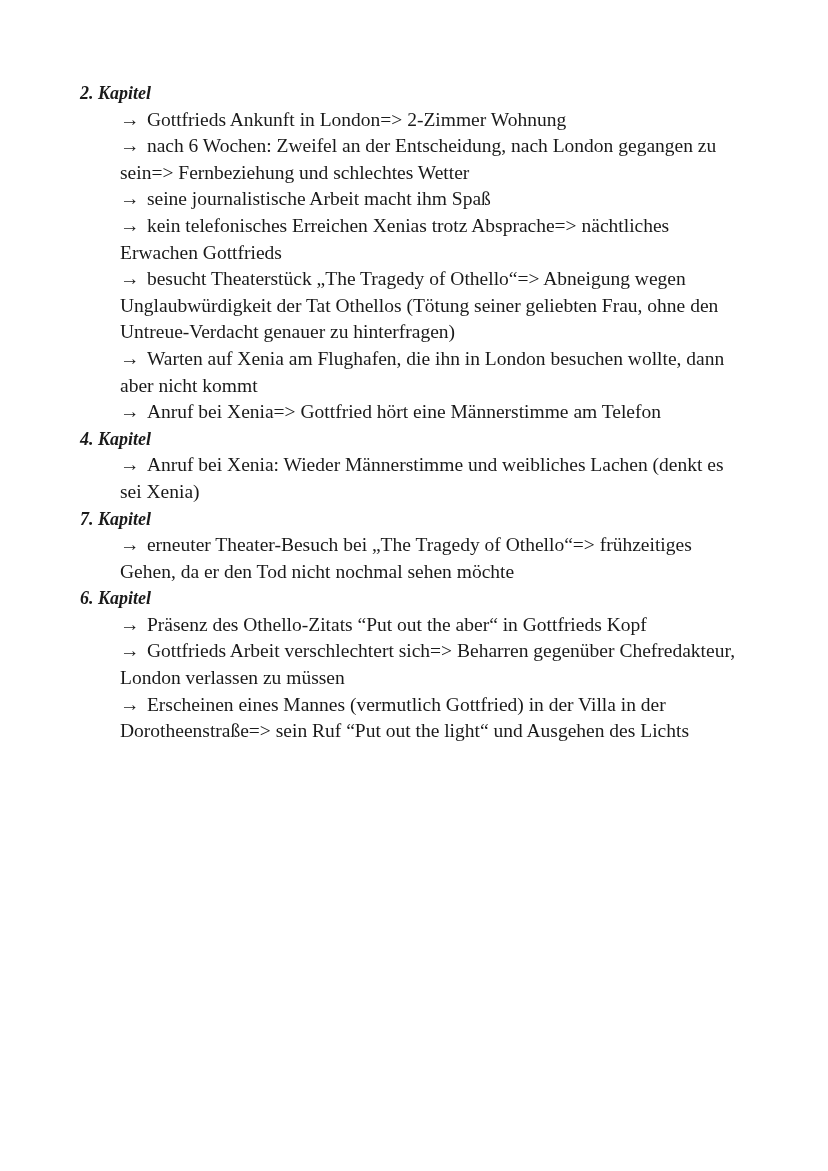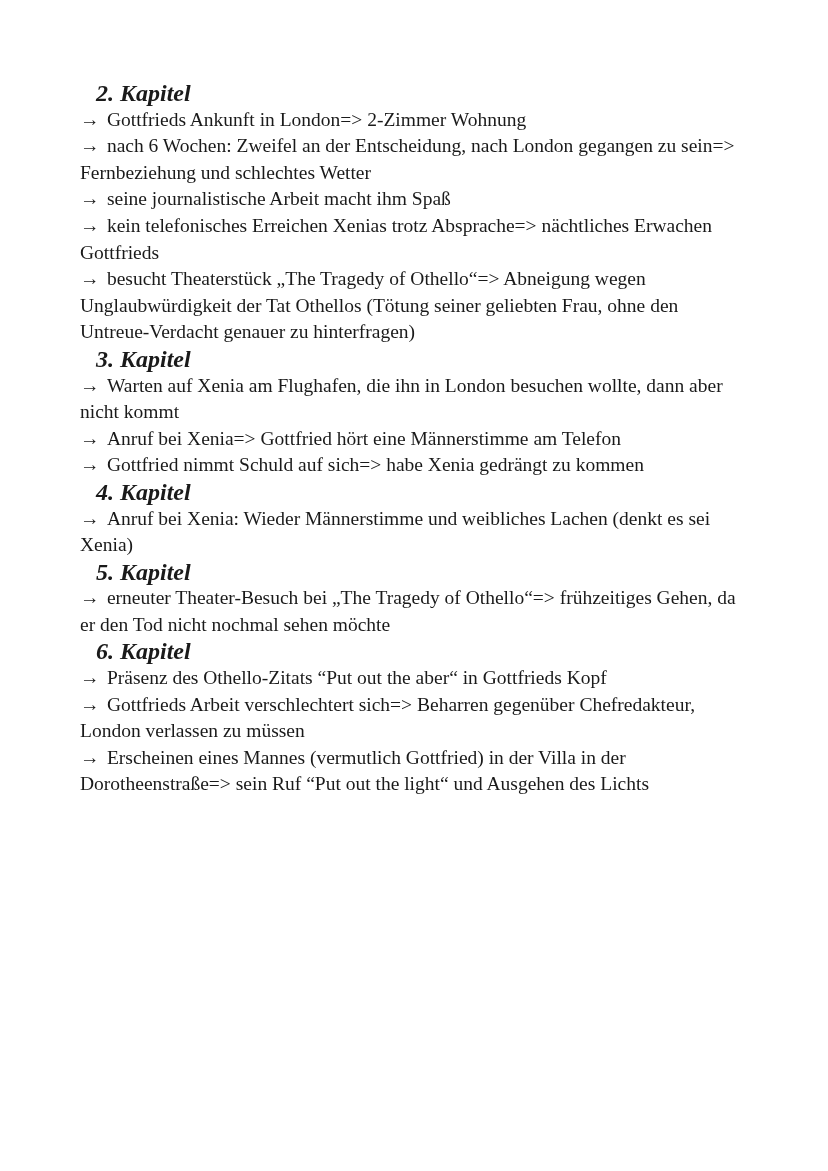--- a/index.html
+++ b/index.html
@@ -16,28 +16,28 @@
     height: 1171px;
     padding: 80px 80px 0 80px;
     background: #ffffff;
   }
   .content {
     max-width: 668px;
     font-size: 19.5px;
     line-height: 26.6px;
   }
   .heading {
-    font-size: 24px;
+    font-size: 18px;
     font-weight: bold;
     font-style: italic;
     line-height: 26.6px;
-    margin-left: 16px;
   }
   .item {
     line-height: 26.6px;
+    margin-left: 40px;
   }
   .marker {
     margin-right: 0.38em;
   }
   .item.conclusion {
     text-indent: 17px;
   }
   .item.conclusion .marker {
     margin-right: 0.05em;
   }
@@ -51,33 +51,31 @@
     <section>
       <h3 class="heading">2. Kapitel</h3>
       <p class="item"><span class="marker">→</span><span>Gottfrieds Ankunft in London=&gt; 2-Zimmer Wohnung</span></p>
       <p class="item"><span class="marker">→</span><span>nach 6 Wochen: Zweifel an der Entscheidung, nach London gegangen zu sein=&gt; Fernbeziehung und schlechtes Wetter</span></p>
       <p class="item"><span class="marker">→</span><span>seine journalistische Arbeit macht ihm Spaß</span></p>
       <p class="item"><span class="marker">→</span><span>kein telefonisches Erreichen Xenias trotz Absprache=&gt; nächtliches Erwachen Gottfrieds</span></p>
       <p class="item"><span class="marker">→</span><span>besucht Theaterstück „The Tragedy of Othello“=&gt; Abneigung wegen Unglaubwürdigkeit der Tat Othellos (Tötung seiner geliebten Frau, ohne den Untreue-Verdacht genauer zu hinterfragen)</span></p>
     </section>
 
     <section>
-      <h3 class="heading">3. Kapitel</h3>
       <p class="item"><span class="marker">→</span><span>Warten auf Xenia am Flughafen, die ihn in London besuchen wollte, dann aber nicht kommt</span></p>
       <p class="item"><span class="marker">→</span><span>Anruf bei Xenia=&gt; Gottfried hört eine Männerstimme am Telefon</span></p>
-      <p class="item"><span class="marker">→</span><span>Gottfried nimmt Schuld auf sich=&gt; habe Xenia gedrängt zu kommen</span></p>
     </section>
 
     <section>
       <h3 class="heading">4. Kapitel</h3>
       <p class="item"><span class="marker">→</span><span>Anruf bei Xenia: Wieder Männerstimme und weibliches Lachen (denkt es sei Xenia)</span></p>
     </section>
 
     <section>
-      <h3 class="heading">5. Kapitel</h3>
+      <h3 class="heading">7. Kapitel</h3>
       <p class="item"><span class="marker">→</span><span>erneuter Theater-Besuch bei „The Tragedy of Othello“=&gt; frühzeitiges Gehen, da er den Tod nicht nochmal sehen möchte</span></p>
     </section>
 
     <section>
       <h3 class="heading">6. Kapitel</h3>
       <p class="item"><span class="marker">→</span><span>Präsenz des Othello-Zitats “Put out the aber“ in Gottfrieds Kopf</span></p>
       <p class="item"><span class="marker">→</span><span>Gottfrieds Arbeit verschlechtert sich=&gt; Beharren gegenüber Chefredakteur, London verlassen zu müssen</span></p>
       <p class="item"><span class="marker">→</span><span>Erscheinen eines Mannes (vermutlich Gottfried) in der Villa in der Dorotheenstraße=&gt; sein Ruf “Put out the light“ und Ausgehen des Lichts</span></p>
     </section>
 

